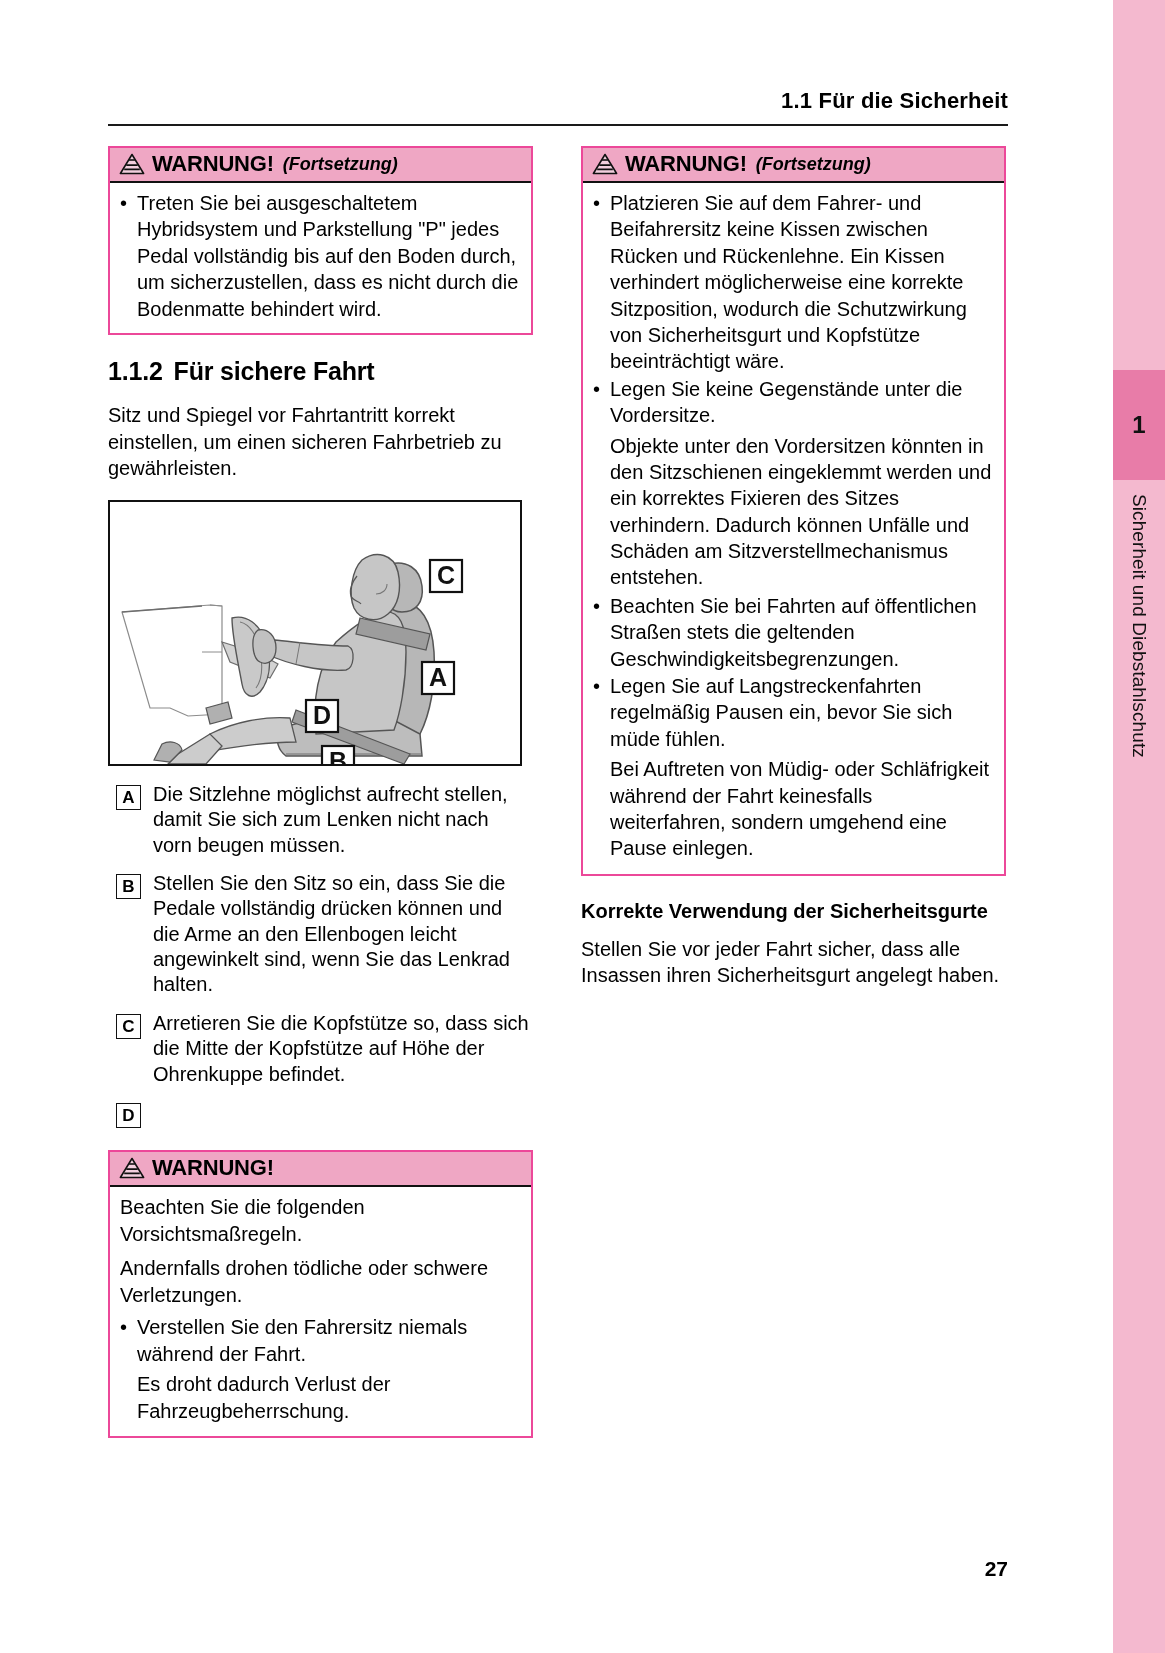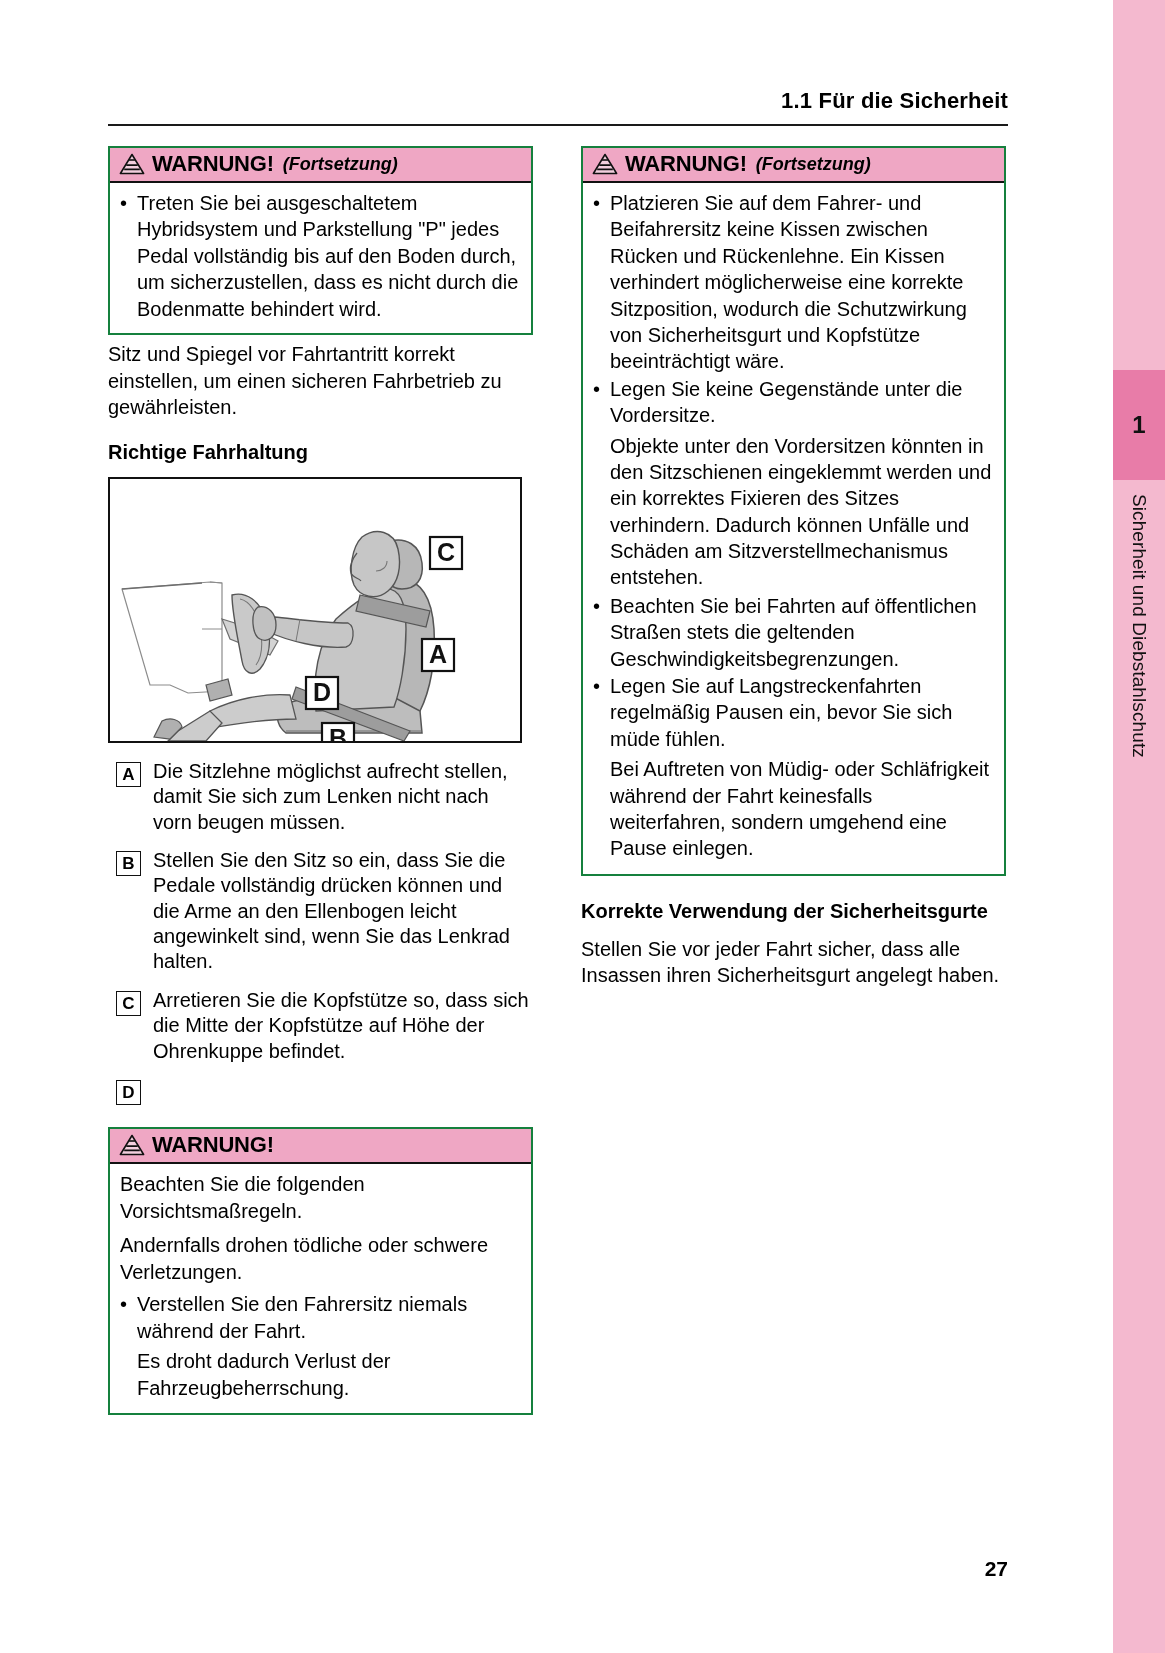--- a/index.html
+++ b/index.html
@@ -77,21 +77,21 @@
     left: 108px;
     top: 146px;
     width: 898px;
     display: flex;
     gap: 48px;
   }
   .col { width: 425px; }
 
   
   .warn-box {
-    border: 2px solid #15803d;
+    border: 2px solid #ec4899;
     background: #fff;
     margin-bottom: 6px;
   }
   .warn-head {
     background: #efa7c4;
     border-bottom: 2px solid #111;
     padding: 5px 9px 6px 9px;
     display: flex;
     align-items: center;
     gap: 7px;
@@ -232,24 +232,26 @@
         <div class="warn-body">
           <ul class="bullets">
             <li>
               <span class="b-dot">•</span>
               <span class="b-txt">Treten Sie bei ausgeschaltetem Hybridsystem und Parkstellung "P" jedes Pedal vollständig bis auf den Boden durch, um sicherzustellen, dass es nicht durch die Bodenmatte behindert wird.</span>
             </li>
           </ul>
         </div>
       </div>
 
+      <h2 class="section-h">
+        <span class="num">1.1.2</span><span>Für sichere Fahrt</span>
+      </h2>
 
       <p class="body-p">Sitz und Spiegel vor Fahrtantritt korrekt einstellen, um einen sicheren Fahrbetrieb zu gewährleisten.</p>
 
-      <h3 class="sub-h">Richtige Fahrhaltung</h3>
 
       <div class="figure">
         <svg width="410" height="262" viewBox="0 0 410 262">
           <rect x="0" y="0" width="410" height="262" fill="#ffffff"></rect>
 
           <path d="M12 110 L100 103 L112 104 L112 212 L78 214 L60 206 L40 206 Z" fill="#ffffff" stroke="#8c8c8c" stroke-width="1.2"></path>
           <path d="M100 103 L112 104" stroke="#8c8c8c" stroke-width="1"></path>
           <path d="M92 150 L112 150" stroke="#8c8c8c" stroke-width="1"></path>
           <path d="M12 110 L92 104" stroke="#6e6e6e" stroke-width="1.4"></path>
 

